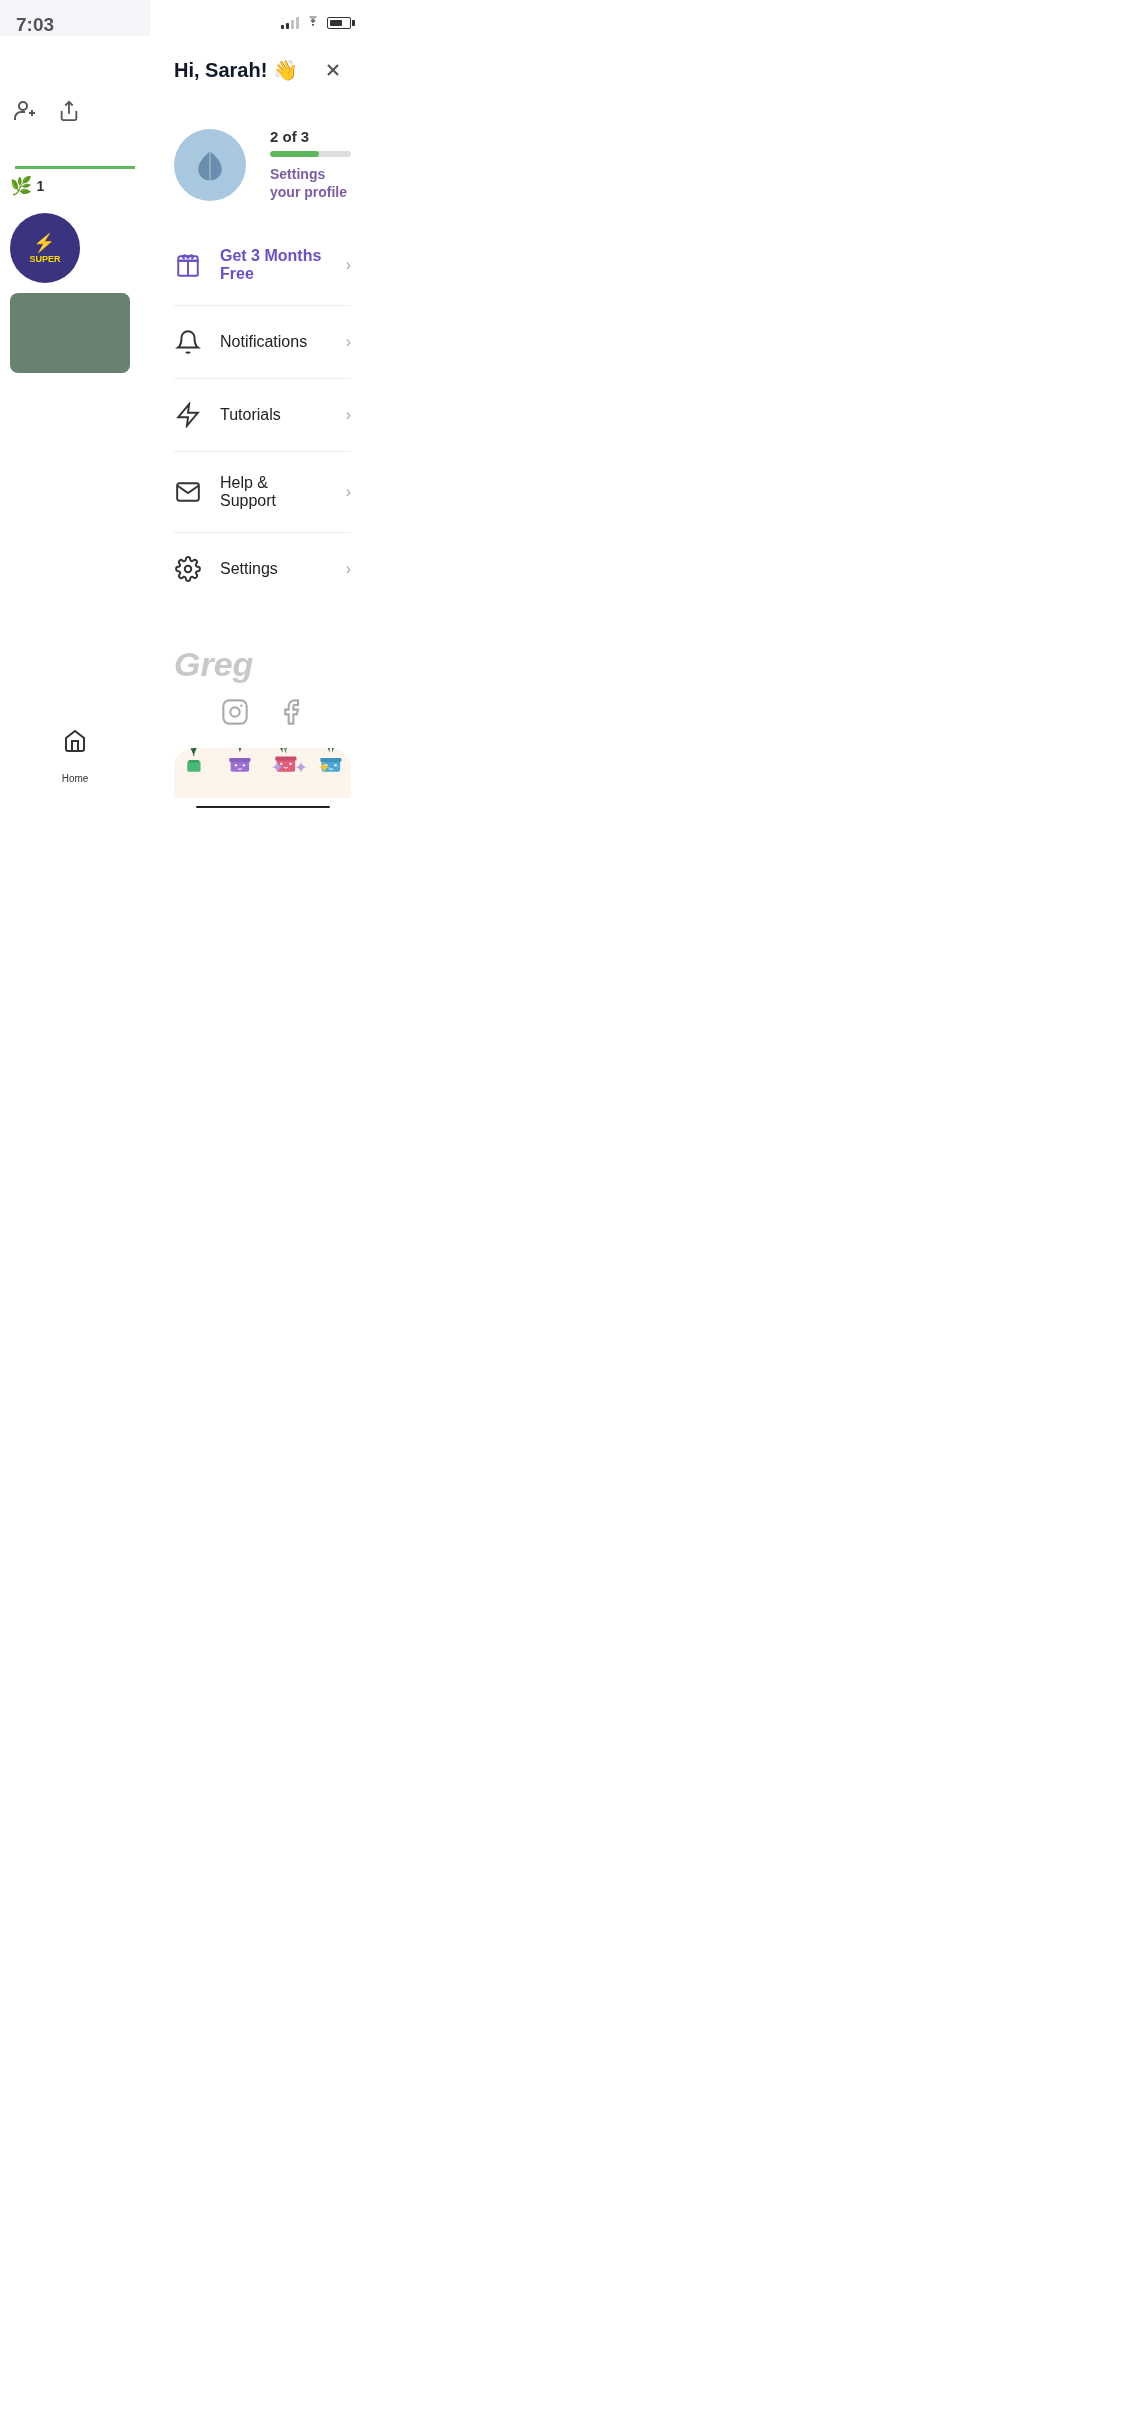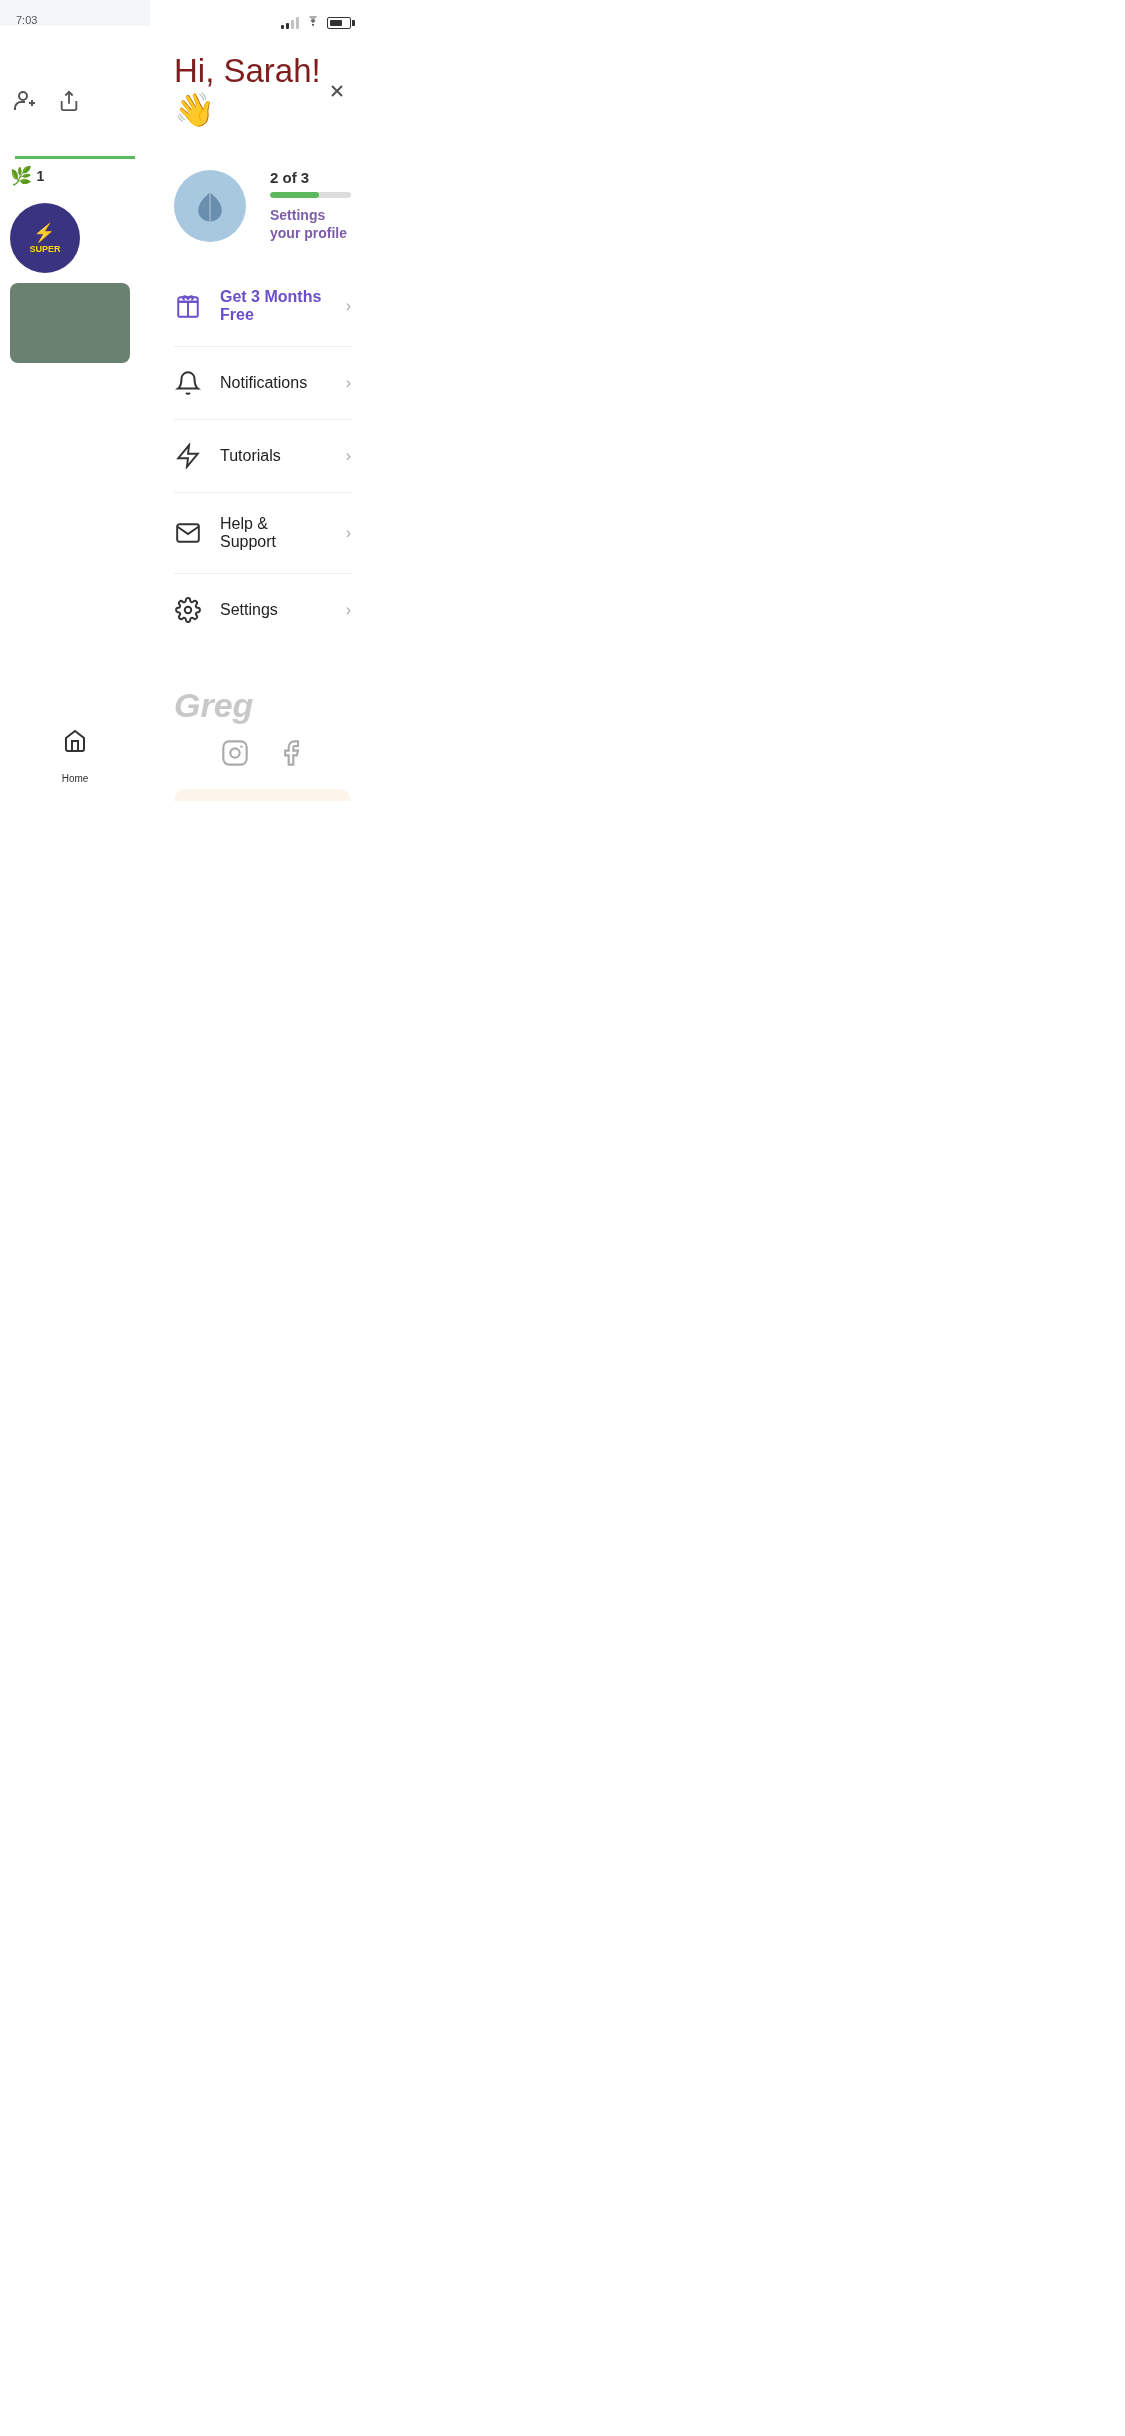--- a/index.html
+++ b/index.html
@@ -88,23 +88,23 @@
 
     
     .drawer-header {
       display: flex;
       justify-content: space-between;
       align-items: center;
       padding-top: 52px;
       padding-bottom: 24px;
     }
     .drawer-title {
-      font-size: 33px;
-      font-weight: 400;
-      color: #7f1d1d;
+      font-size: 20px;
+      font-weight: 700;
+      color: #0f172a;
     }
     .close-btn {
       width: 36px;
       height: 36px;
       display: flex;
       align-items: center;
       justify-content: center;
       cursor: pointer;
       font-size: 20px;
       color: #555;
@@ -335,21 +335,21 @@
       font-size: 14px;
       color: #333;
     }
   </style>
 </head>
 <body>
 
 <div class="left-panel">
   <div>
     <div style="display:flex; justify-content:space-between; padding: 14px 16px 0; background:rgba(200,210,230,0.2);">
-      <span style="font-size:11px;font-weight:400;color:#555;">7:03</span>
+      <span style="font-size:19px;font-weight:700;color:#555;">7:03</span>
     </div>
     <div class="left-top">
       <div class="left-icon">
         <svg width="24" height="24" viewBox="0 0 24 24" fill="none" stroke="#555" stroke-width="2">
           <circle cx="10" cy="7" r="4"></circle>
           <path d="M2 21v-2a6 6 0 0 1 6-6h4"></path>
           <line x1="19" y1="11" x2="19" y2="17"></line>
           <line x1="16" y1="14" x2="22" y2="14"></line>
         </svg>
       </div>

